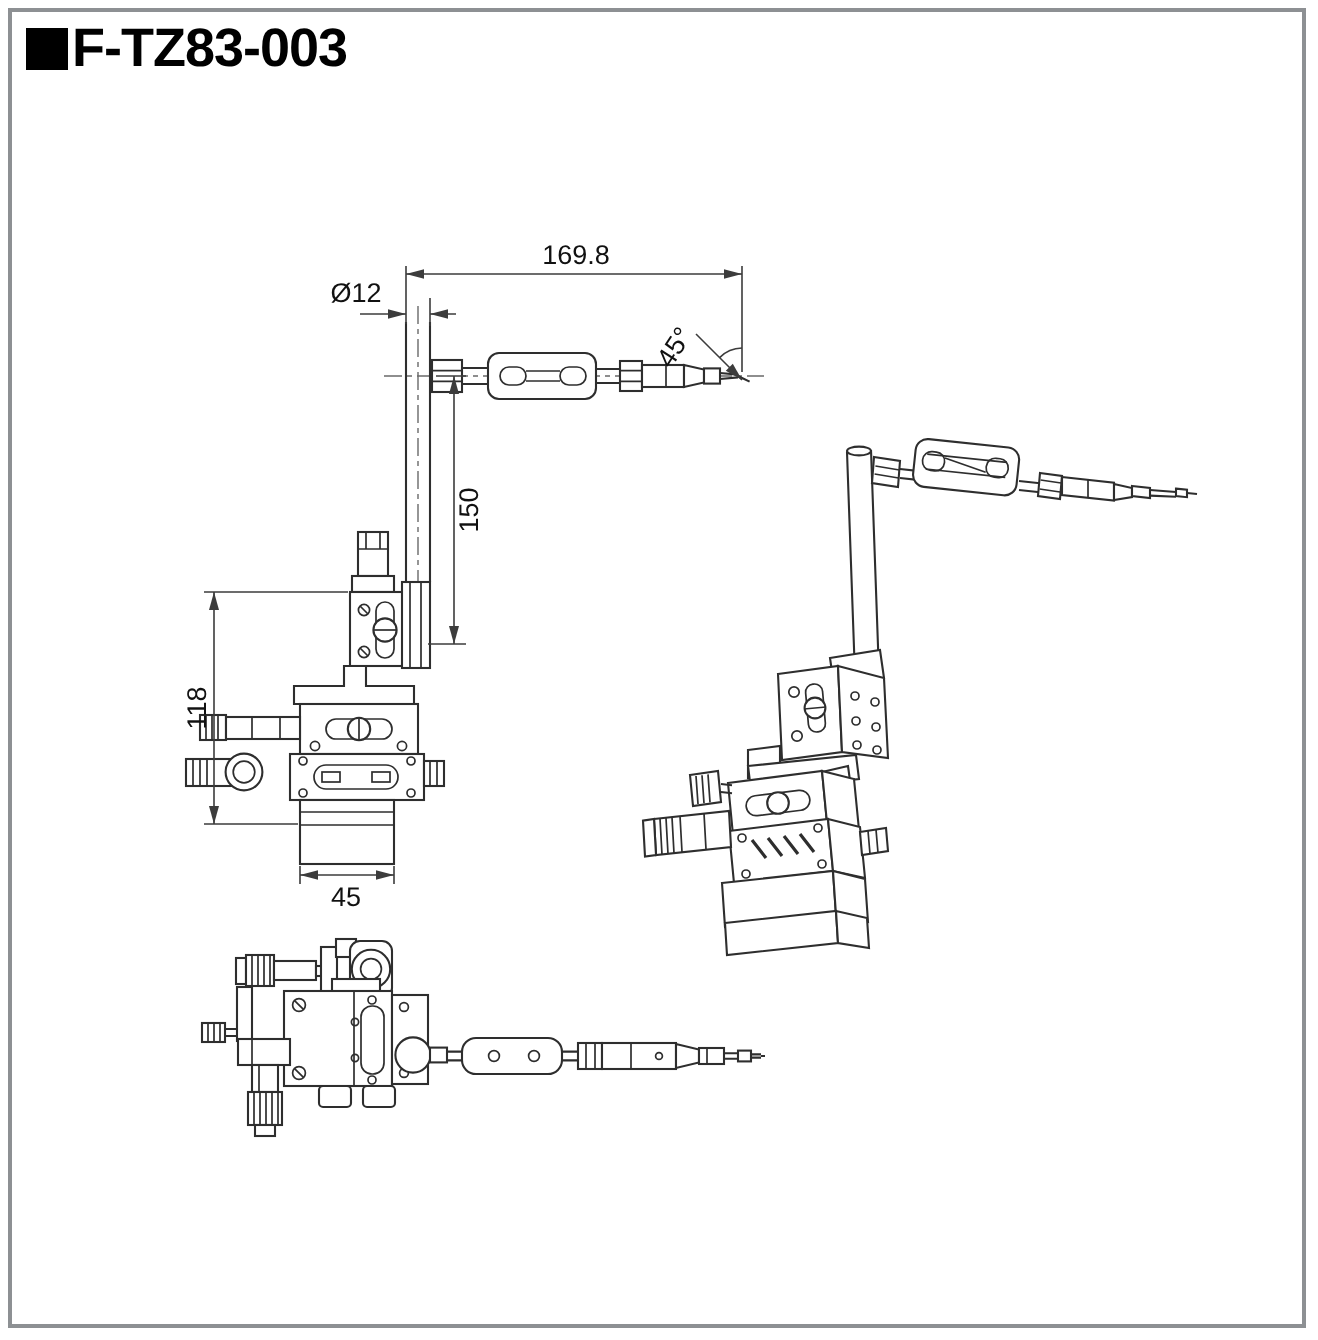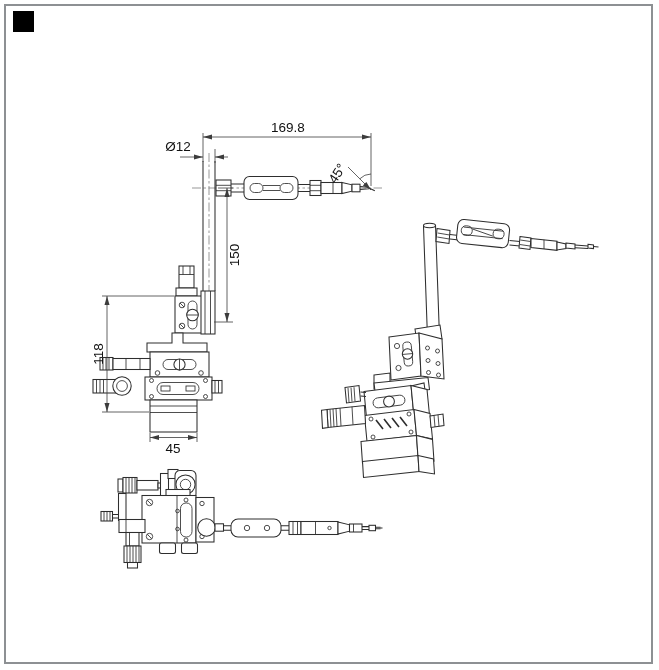--- a/index.html
+++ b/index.html
@@ -20,20 +20,21 @@
   .hatch{stroke:#2e2e2e;stroke-width:1.6;fill:none;}
 </style>
 </head>
 <body>
 
 <div class="page">
   <div class="frame"></div>
 
   <div class="header">
     <span class="marker"></span>
+    <span class="title">F-TZ83-003</span>
   </div>
 
   <svg class="drawing" width="659" height="670" viewBox="0 0 659 670">
 
     <g>
 
       <g>
         <path class="cl" d="M192,188 H382"></path>
         <path class="cl" d="M209,153 V300"></path>
       </g>

